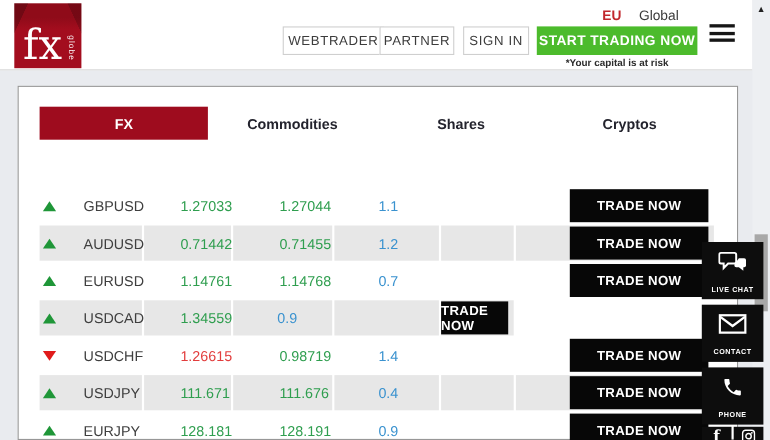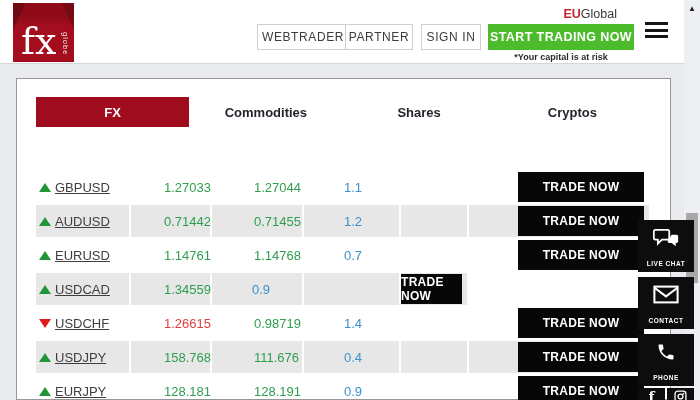--- a/index.html
+++ b/index.html
@@ -12,21 +12,21 @@
   .logo{position:absolute;left:13px;top:3px;width:61px;height:59px;
         background:
           linear-gradient(115deg, rgba(0,0,0,.22) 0 14%, transparent 14.5%),
           linear-gradient(245deg, rgba(0,0,0,.18) 0 14%, transparent 14.5%),
           linear-gradient(180deg, #8f0b19 0 22%, #a30d1e 40%);
         }
   .logo-fx{position:absolute;left:8px;bottom:2px;font-family:"DejaVu Serif",serif;
            font-size:38px;line-height:1;color:#fff;}
   .logo-globe{position:absolute;right:4px;bottom:7px;writing-mode:vertical-rl;
               font-size:7.5px;letter-spacing:1px;color:#fff;opacity:.92;}
-  .region{position:absolute;top:7px;right:67px;display:flex;font-size:12.5px;}
+  .region{position:absolute;top:7px;right:67px;display:flex;gap:16px;font-size:12.5px;}
   .region .eu{color:#c1272d;font-weight:bold;}
   .region .global{color:#3a3a3a;}
   .hbtn{position:absolute;top:24px;height:26px;background:#fff;border:1px solid #cfcfcf;
         color:#3c3c3c;font-size:12px;letter-spacing:.6px;display:flex;align-items:center;
         justify-content:center;box-sizing:border-box;cursor:pointer;}
   .b-web{left:257px;width:92px;} .b-par{left:345px;width:68px;} .b-sig{left:421px;width:60px;}
   .cta{position:absolute;left:488px;top:24px;width:146px;height:26px;background:#4cbb2c;
        color:#fff;font-weight:bold;font-size:12.5px;letter-spacing:.4px;display:flex;
        align-items:center;justify-content:center;cursor:pointer;}
   .disclaimer{position:absolute;left:478px;top:52px;width:166px;text-align:center;
@@ -48,21 +48,21 @@
   .tab.active{background:#9e0c1e;color:#fff;}
 
   .grid-cols{display:grid;grid-template-columns:93px 79px 90px 95px 66px 180px;column-gap:2px;}
   .thead{position:absolute;left:19px;top:70px;width:613px;font-weight:bold;font-size:13px;color:#262626;}
   .thead .col-bid{padding-left:33px;} .thead .col-ask{padding-left:42px;} .thead .col-spread{padding-left:40px;}
 
   .rows{position:absolute;left:19px;top:92px;width:613px;display:flex;flex-direction:column;gap:2px;}
   .row{height:32px;}
   .rows .row:nth-child(even) > div{background:#e7e7e7;}
   .cell{display:flex;align-items:center;font-size:13px;}
-  .c-sym{padding-left:3px;gap:4px;color:#3f3f3f;text-decoration:underline;}
+  .c-sym{padding-left:3px;gap:25px;color:#3f3f3f;}
   .c-bid{padding-left:33px;color:#2f9e4f;}
   .c-ask{padding-left:42px;color:#2f9e4f;}
   .c-spread{padding-left:40px;color:#3a92cf;}
   .c-btn{justify-content:flex-end;padding-right:5px;}
   .row.down .c-bid{color:#e23d3d;}
   .tri{width:0;height:0;border-left:6px solid transparent;border-right:6px solid transparent;
        border-bottom:9px solid #1f9638;}
   .row.down .tri{border-bottom:none;border-top:9px solid #e01b1b;}
   .trade-btn{width:126px;height:30px;background:#070707;color:#fff;font-weight:bold;
              font-size:12px;letter-spacing:.3px;display:flex;align-items:center;
@@ -188,21 +188,21 @@
         <div class="cell c-btn">
             <div class="trade-btn">TRADE NOW</div>
           </div>
       </div>
 
       <div class="row grid-cols up">
         <div class="cell c-sym">
             <span class="tri"></span>
             <span>USDJPY</span>
           </div>
-        <div class="cell c-bid">158.768</div>
+        <div class="cell c-bid">111.671</div>
         <div class="cell c-ask">111.676</div>
         <div class="cell c-spread">0.4</div>
         <div class="cell"></div>
         <div class="cell c-btn">
             <div class="trade-btn">TRADE NOW</div>
           </div>
       </div>
 
       <div class="row grid-cols up">
         <div class="cell c-sym">

